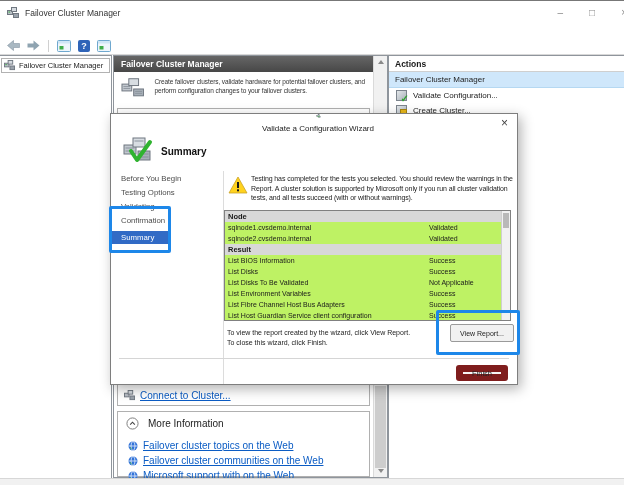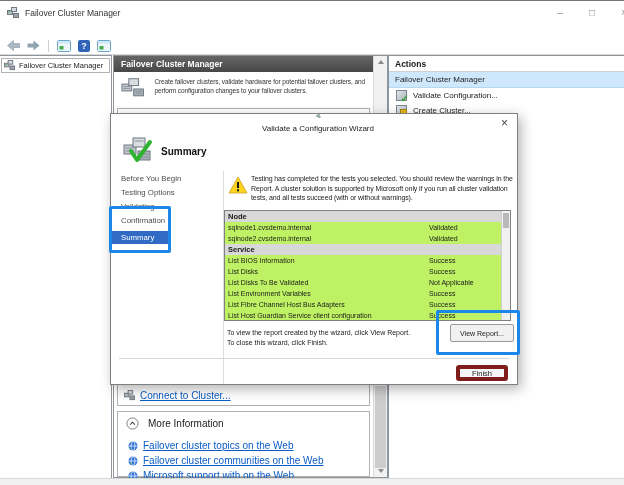--- a/index.html
+++ b/index.html
@@ -82,21 +82,21 @@
   .trow-name { position:absolute; left:3px; white-space:nowrap; }
   .trow-value { position:absolute; left:204px; white-space:nowrap; }
   .trow.kind-header { background:#d8d8d8; font-weight:bold; font-size:7.5px; }
   .vtable-scroll { position:absolute; right:0; top:0; bottom:0; width:9px; background:#f1f1f1; border-left:1px solid #cfcfcf; }
   .vtable-thumb { position:absolute; left:1px; right:1px; top:2px; height:15px; background:#b9b9b9; }
 
   .footer-line1 { position:absolute; left:3px; top:158px; font-size:7px; color:#222; }
   .footer-line2 { position:absolute; left:3px; top:168px; font-size:7px; color:#222; }
   .view-report-btn { position:absolute; left:226px; top:153px; width:64px; height:18px; background:#f1f1f1; border:1px solid #9a9a9a; border-radius:2px; font-size:7px; display:flex; align-items:center; justify-content:center; color:#222; }
   .dlg-separator { position:absolute; left:8px; right:8px; top:187px; height:1px; background:#d5d5d5; }
-  .finish-btn { position:absolute; left:345px; top:194px; width:52px; height:16px; background:#f6f6f6; border:4px solid #7f1d1d; border-radius:3px; font-size:7.5px; display:flex; align-items:center; justify-content:center; color:#222; }
+  .finish-btn { position:absolute; left:345px; top:194px; width:52px; height:16px; background:#f6f6f6; border:7px solid #7f1d1d; border-radius:3px; font-size:7.5px; display:flex; align-items:center; justify-content:center; color:#222; }
 
   
   .annotation { position:absolute; border:3px solid #1d87e9; border-radius:2px; z-index:20; pointer-events:none; }
   .ann-steps { left:109px; top:205px; width:62px; height:47px; }
   .ann-report { left:436px; top:309px; width:84px; height:45px; }
 
   svg { display:block; }
 </style>
 </head>
 <body>
@@ -317,21 +317,21 @@
               </div>
               <div class="trow kind-item" data-name="table-row">
                 <span class="trow-name" data-name="test-name">sqlnode1.cvsdemo.internal</span>
                 <span class="trow-value" data-name="test-result">Validated</span>
               </div>
               <div class="trow kind-item" data-name="table-row">
                 <span class="trow-name" data-name="test-name">sqlnode2.cvsdemo.internal</span>
                 <span class="trow-value" data-name="test-result">Validated</span>
               </div>
               <div class="trow kind-header" data-name="table-row">
-                <span class="trow-name" data-name="test-name">Service</span>
+                <span class="trow-name" data-name="test-name">Result</span>
                 <span class="trow-value" data-name="test-result"></span>
               </div>
               <div class="trow kind-item" data-name="table-row">
                 <span class="trow-name" data-name="test-name">List BIOS Information</span>
                 <span class="trow-value" data-name="test-result">Success</span>
               </div>
               <div class="trow kind-item" data-name="table-row">
                 <span class="trow-name" data-name="test-name">List Disks</span>
                 <span class="trow-value" data-name="test-result">Success</span>
               </div>

